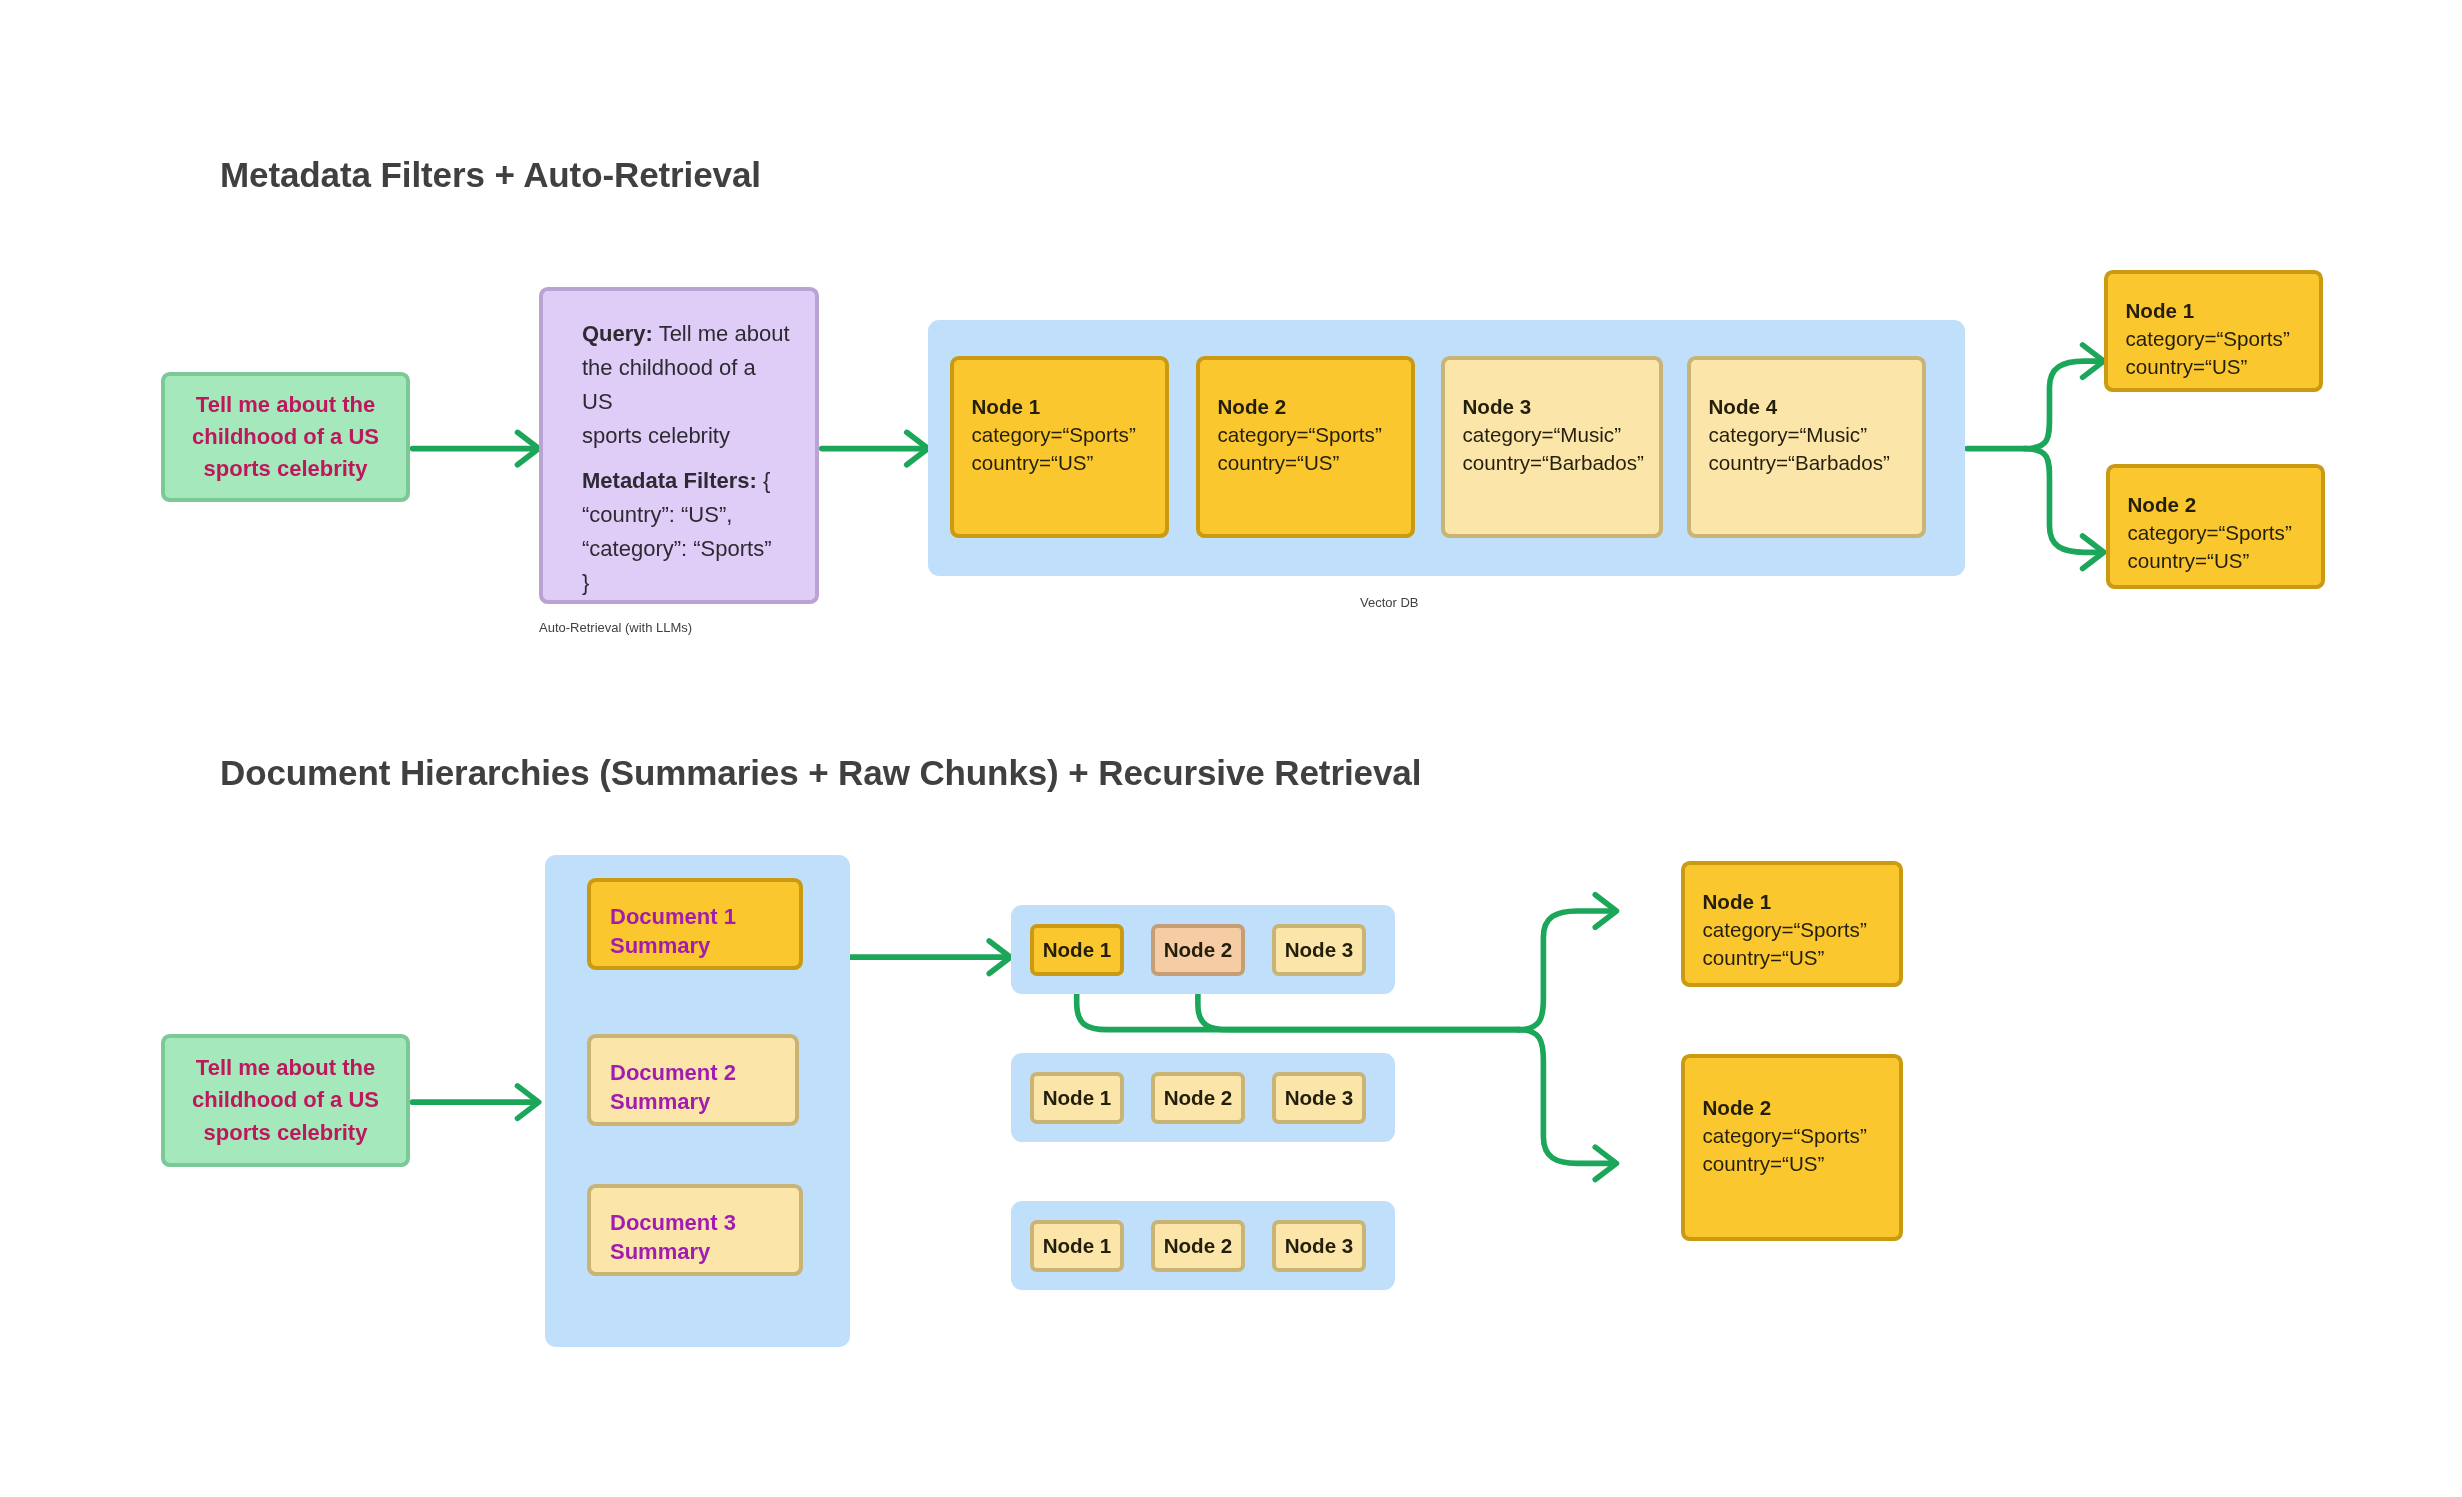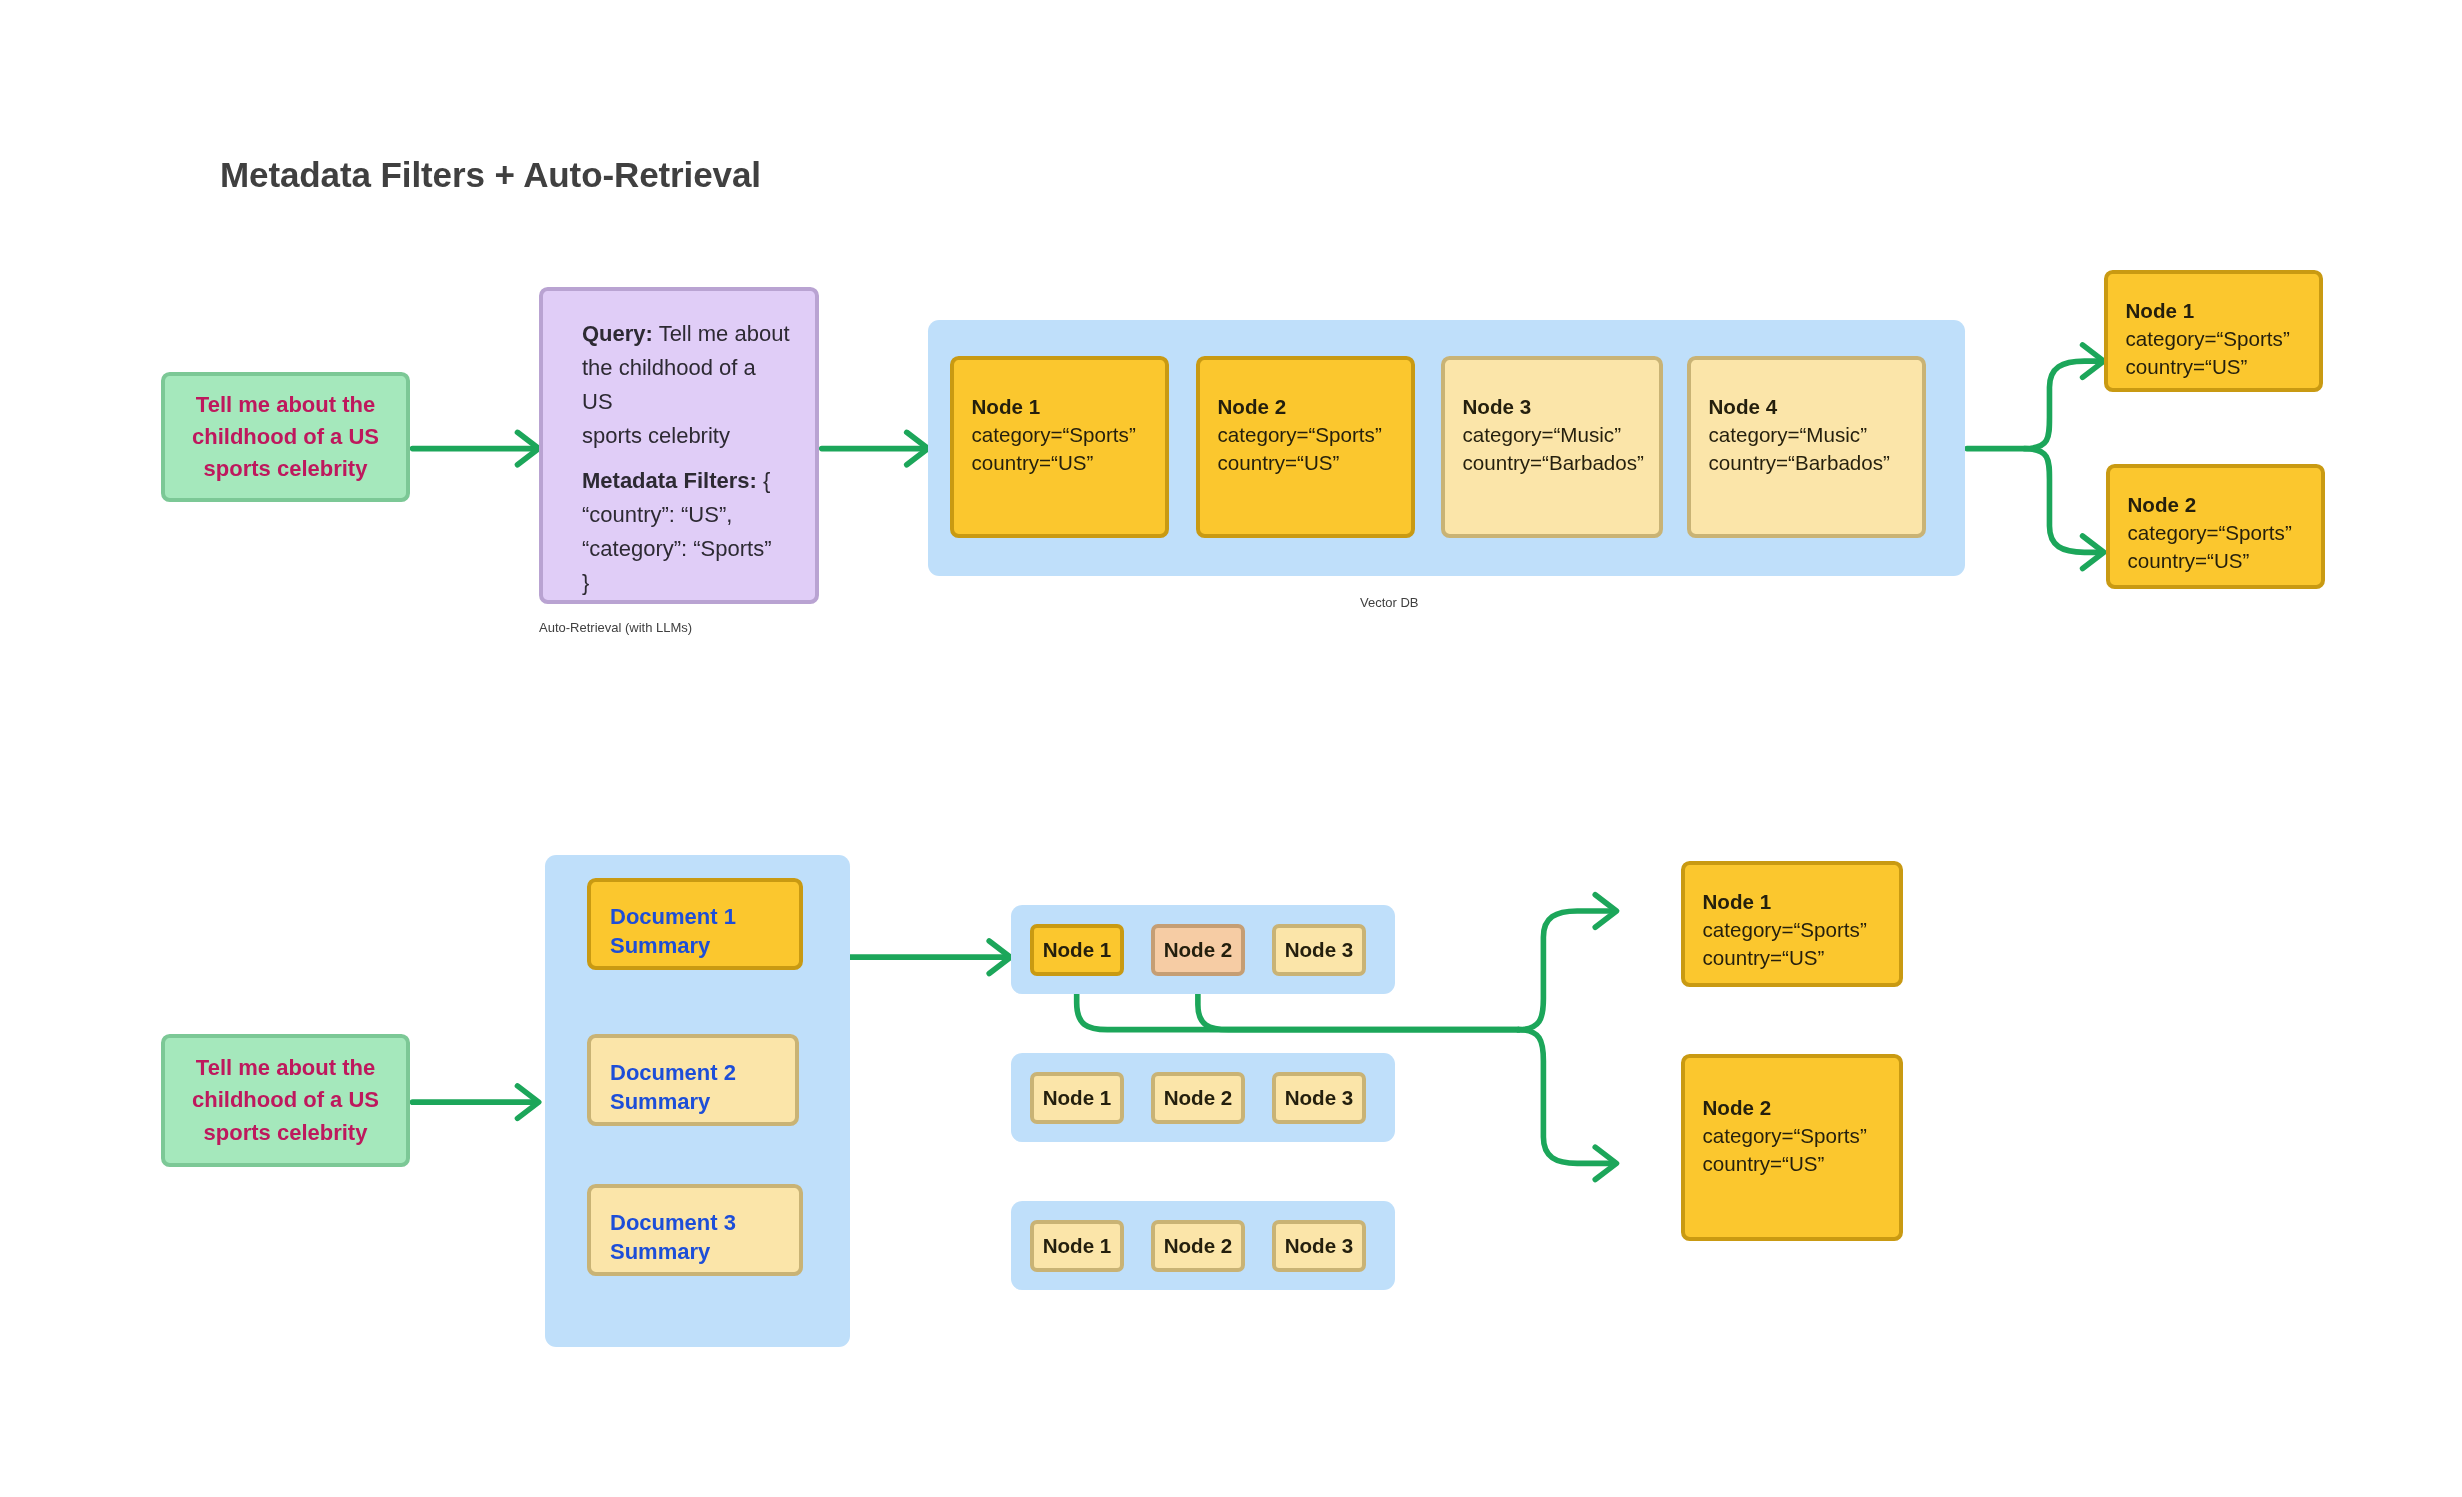--- a/index.html
+++ b/index.html
@@ -135,21 +135,21 @@
   .doc-card {
     box-sizing: border-box;
     border-radius: 8.7px;
     border-style: solid;
     border-width: 4.4px;
     padding: 21px 0 0 19px;
   }
   .doc-card span {
     font-size: 22px;
     font-weight: 700;
-    color: #1d4ed8;
+    color: #a21caf;
     line-height: 1.3;
     display: block;
   }
 
   svg.wires {
     position: absolute;
     left: 0; top: 0;
     width: 2462px;
     height: 1497px;
     pointer-events: none;
@@ -270,20 +270,21 @@
     <div class="node-meta">category=“Sports”</div>
     <div class="node-meta">country=“US”</div>
   </div>
 
   <div class="abs node-card gold" style="left:2106px; top:464px; width:219px; height:125px; padding:24px 0 0 17.5px;">
     <div class="node-title">Node 2</div>
     <div class="node-meta">category=“Sports”</div>
     <div class="node-meta">country=“US”</div>
   </div>
 
+  <div class="abs section-title" style="left:220px; top:753px;">Document Hierarchies (Summaries + Raw Chunks) + Recursive Retrieval</div>
 
   <div class="abs card green-card" style="left:161px; top:1034px; width:249px; height:133px;">
     <div class="line">Tell me about the</div>
     <div class="line">childhood of a US</div>
     <div class="line">sports celebrity</div>
   </div>
 
   <div class="abs blue-box" style="left:545px; top:855px; width:305px; height:492px;"></div>
 
   <div class="abs doc-card gold" style="left:587px; top:878px; width:216px; height:92px;">

